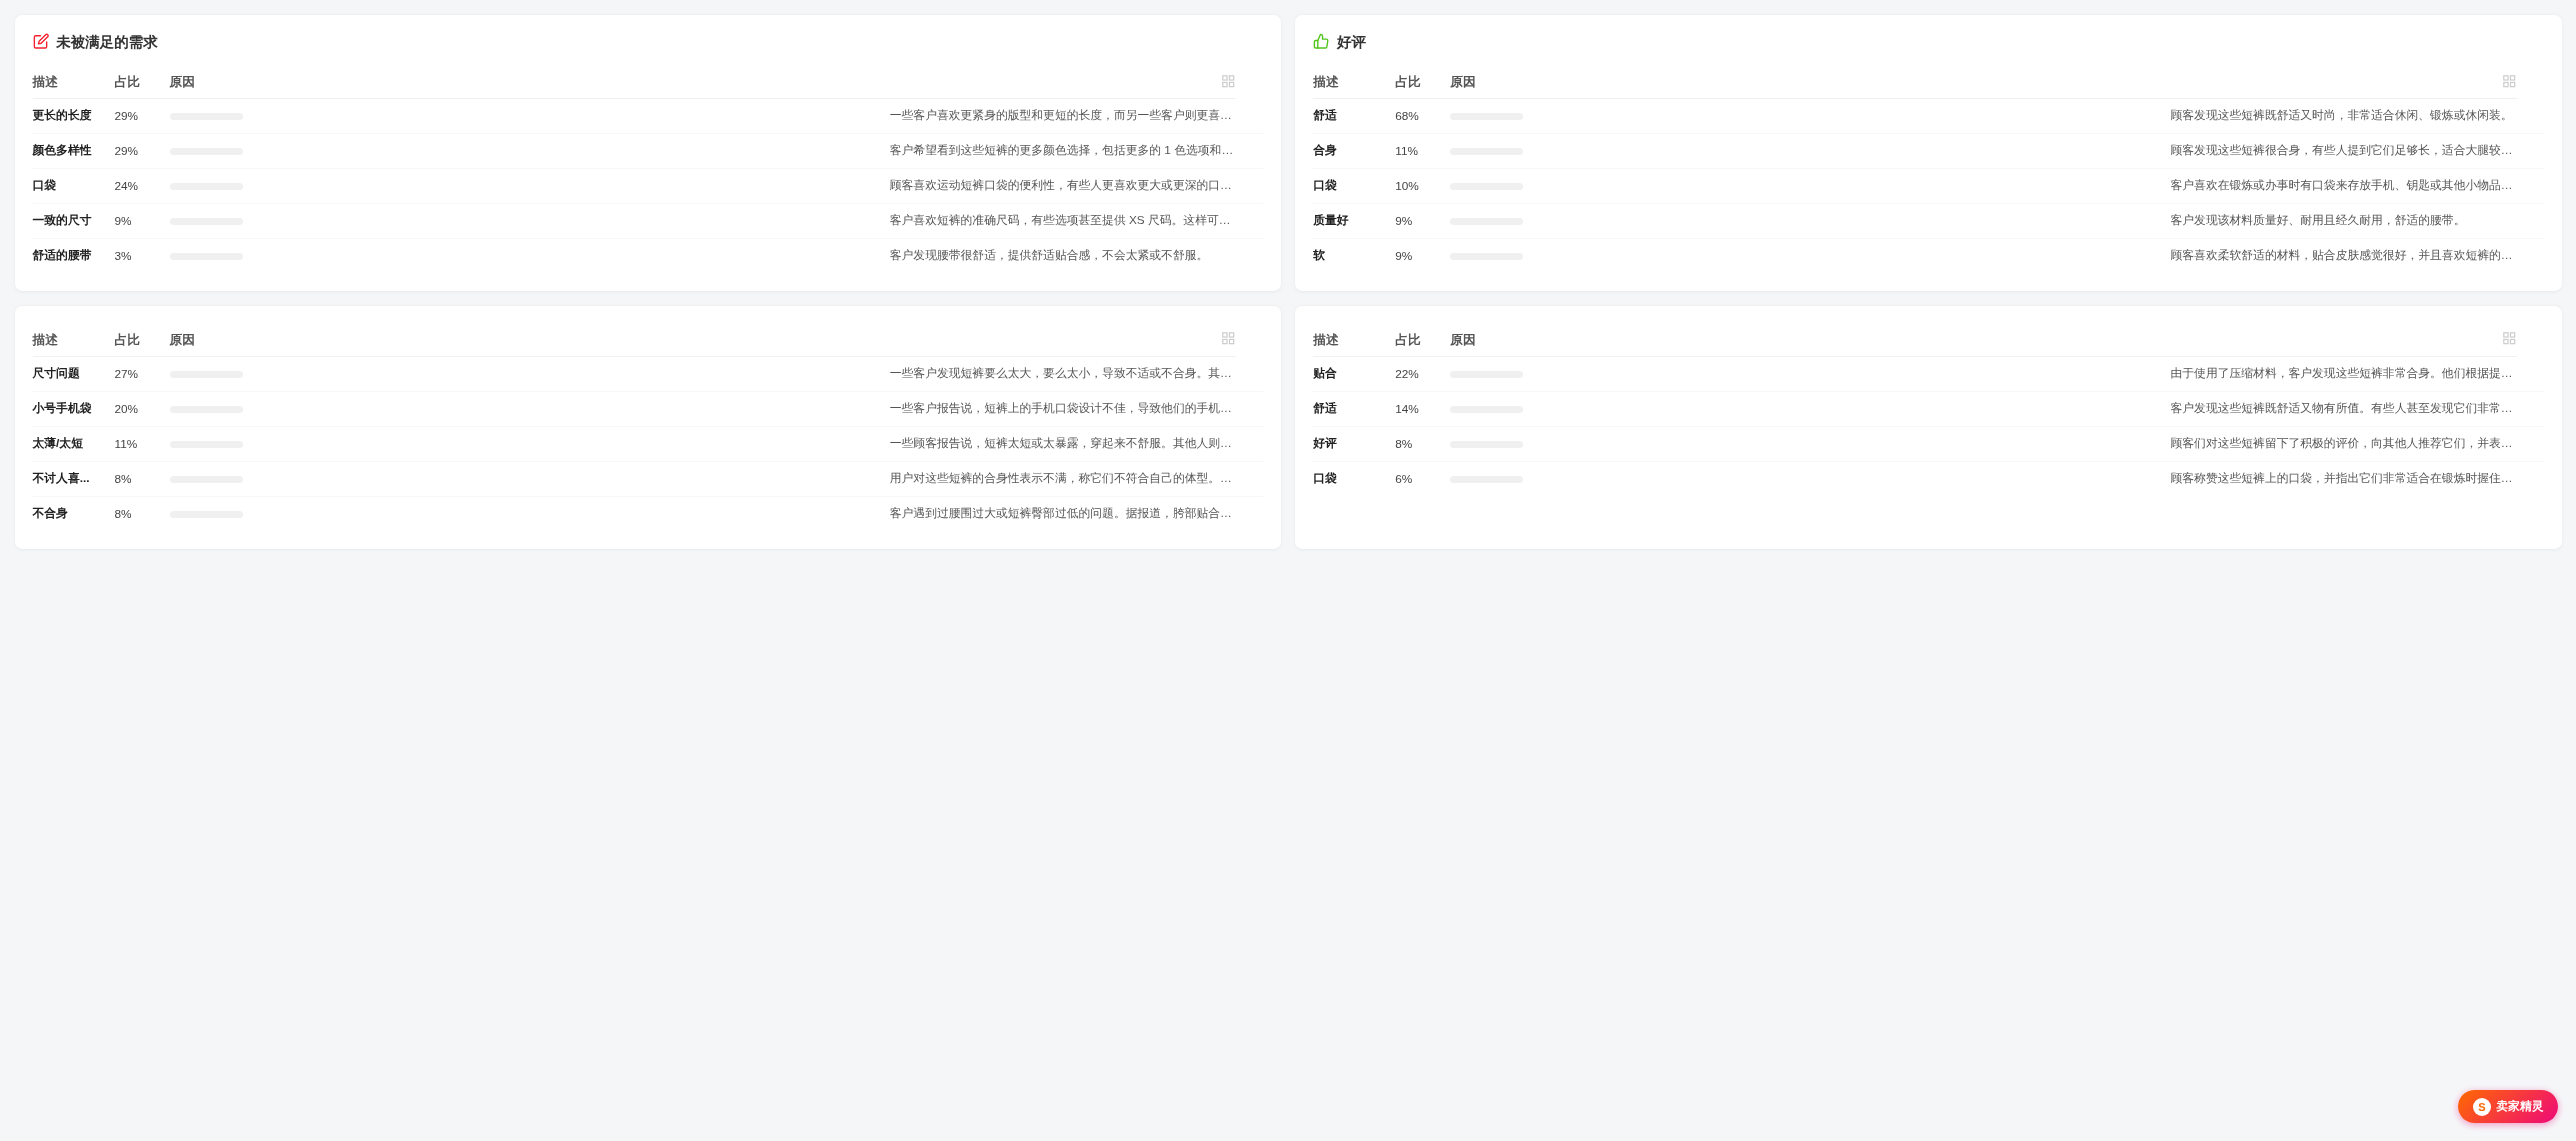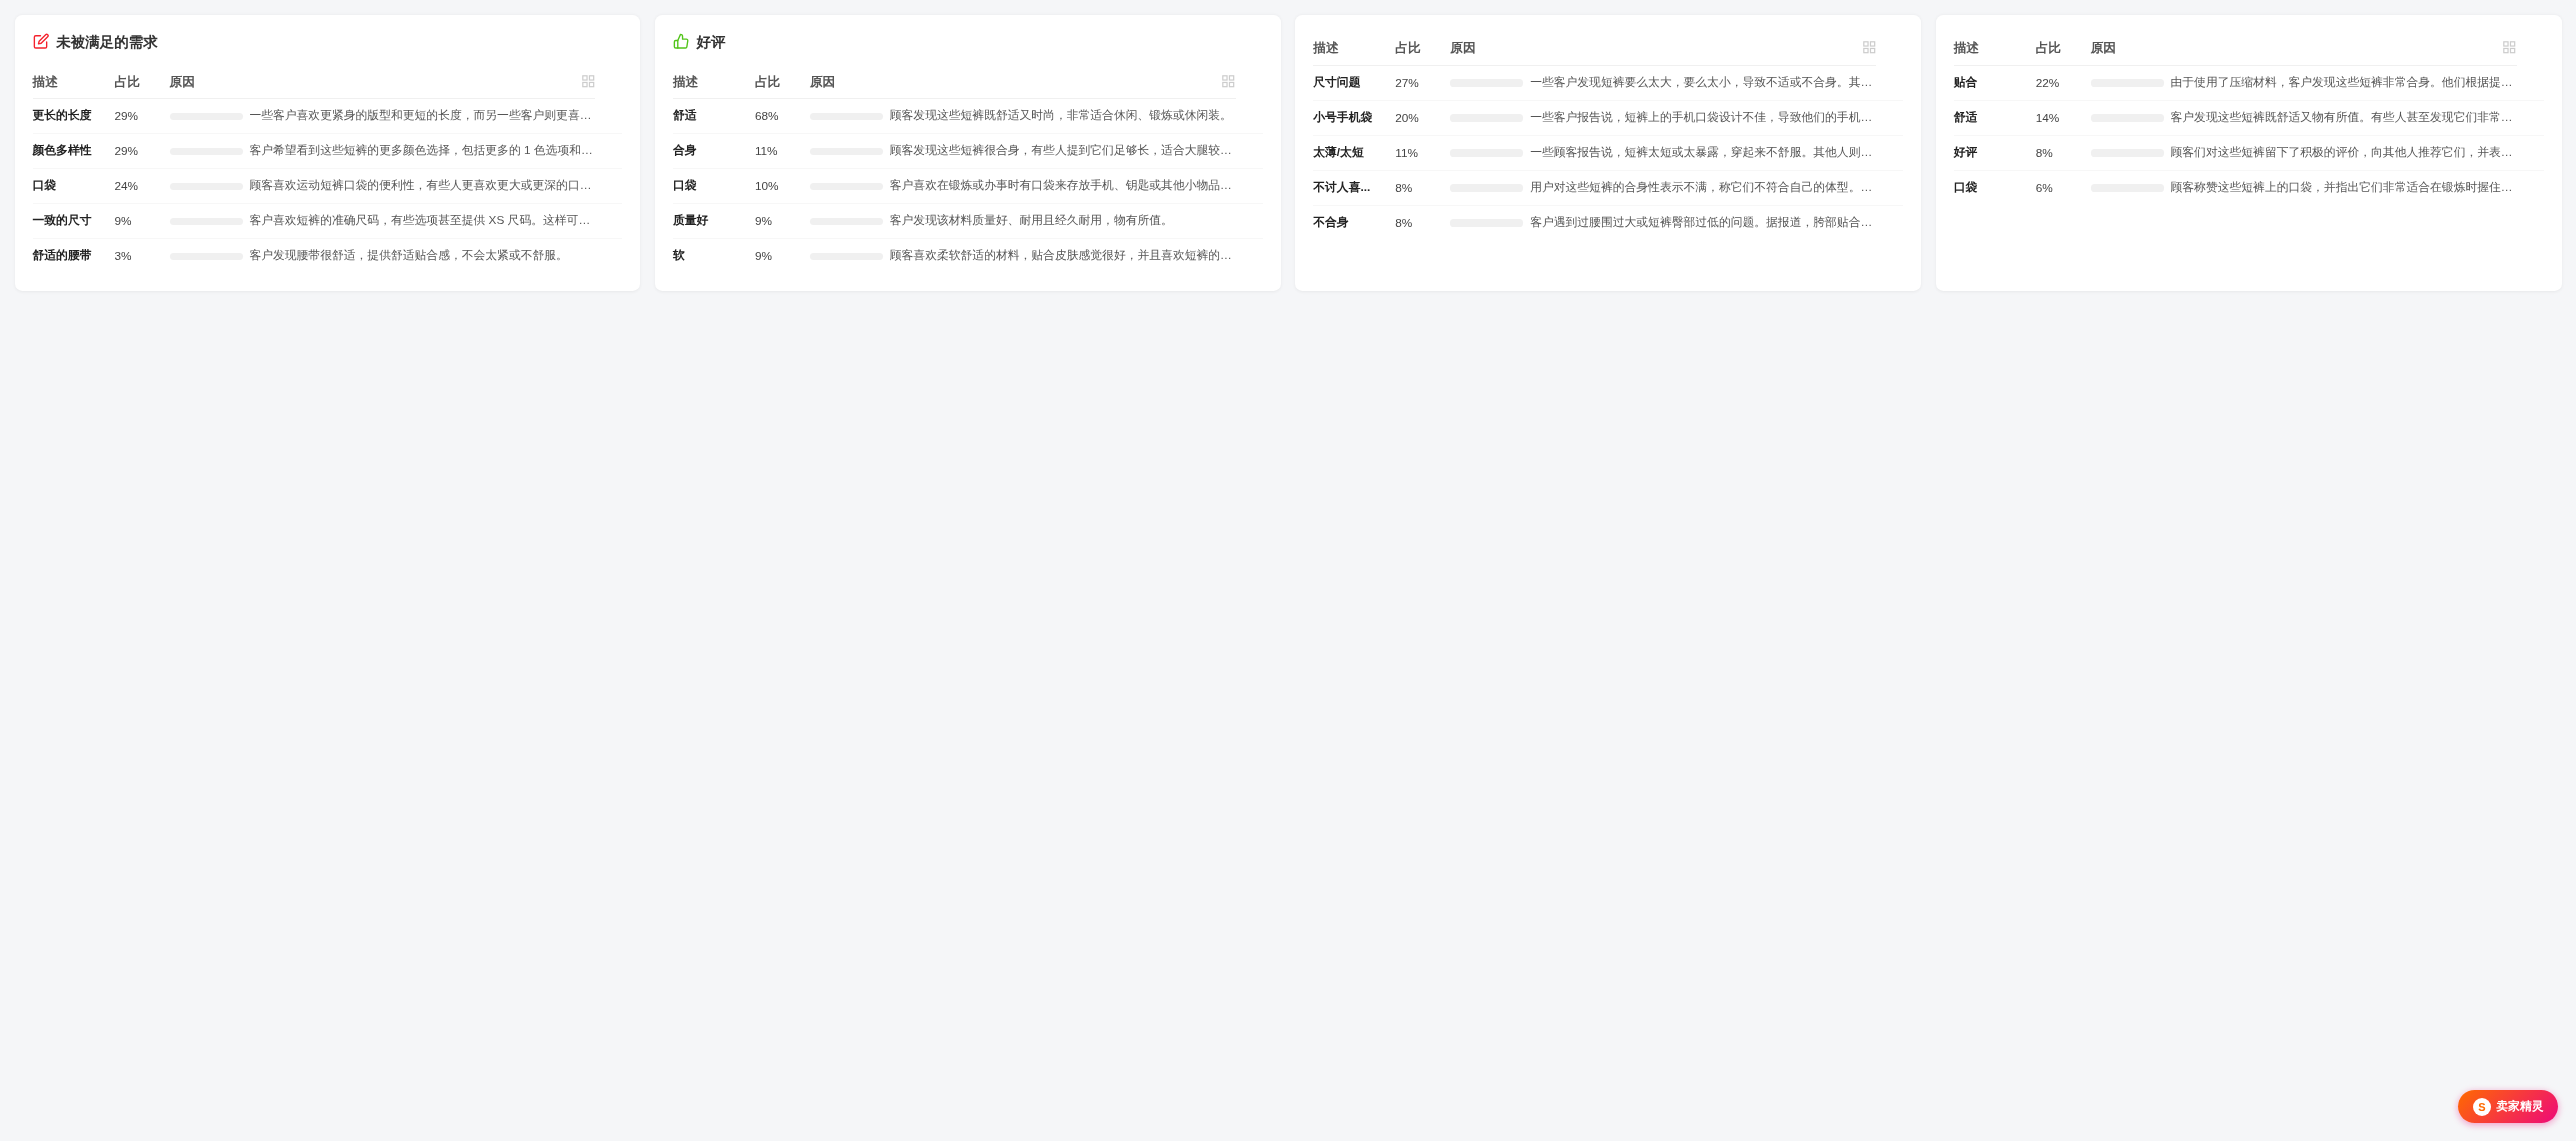--- a/index.html
+++ b/index.html
@@ -5,21 +5,21 @@
     * { box-sizing: border-box; margin: 0; padding: 0; }
     body {
       font-family: -apple-system, BlinkMacSystemFont, "PingFang SC", "Microsoft YaHei", sans-serif;
       background: #f5f6f8;
       padding: 14.5px;
       font-size: 12.7px;
       color: #333;
     }
     .grid {
       display: grid;
-      grid-template-columns: 1fr 1fr 1fr 1fr;
+      grid-template-columns: 1fr 1fr;
       gap: 14.5px;
     }
     .card {
       background: #fff;
       border-radius: 7.3px;
       padding: 18px;
       box-shadow: 0 0.9px 3.6px rgba(0,0,0,0.06);
     }
     .card-header {
       display: flex;
@@ -196,21 +196,21 @@
             <td class="col-desc">口袋</td>
             <td class="col-pct">10%</td>
             <td style="display: table-cell;"><span class="bar-wrap"><span class="bar-fill bar-green" style="width: 10%;"></span></span></td>
             <td class="col-reason" style="max-width: 346px;">客户喜欢在锻炼或办事时有口袋来存放手机、钥匙或其他小物品的便利。</td>
             <td style="width: 27px;"></td>
           </tr>
           <tr>
             <td class="col-desc">质量好</td>
             <td class="col-pct">9%</td>
             <td style="display: table-cell;"><span class="bar-wrap"><span class="bar-fill bar-green" style="width: 9%;"></span></span></td>
-            <td class="col-reason" style="max-width: 346px;">客户发现该材料质量好、耐用且经久耐用，物有所值。</td>
+            <td class="col-reason" style="max-width: 346px;">客户发现该材料质量好、耐用且经久耐用，舒适的腰带。</td>
             <td style="width: 27px;"></td>
           </tr>
           <tr>
             <td class="col-desc">软</td>
             <td class="col-pct">9%</td>
             <td style="display: table-cell;"><span class="bar-wrap"><span class="bar-fill bar-green" style="width: 9%;"></span></span></td>
             <td class="col-reason" style="max-width: 346px;">顾客喜欢柔软舒适的材料，贴合皮肤感觉很好，并且喜欢短裤的长度不...</td>
             <td style="width: 27px;"></td>
           </tr>
         </tbody>

